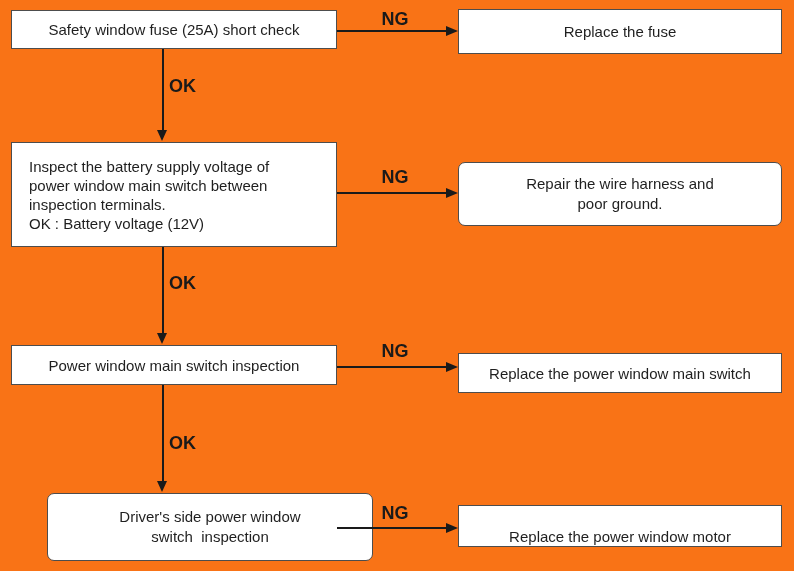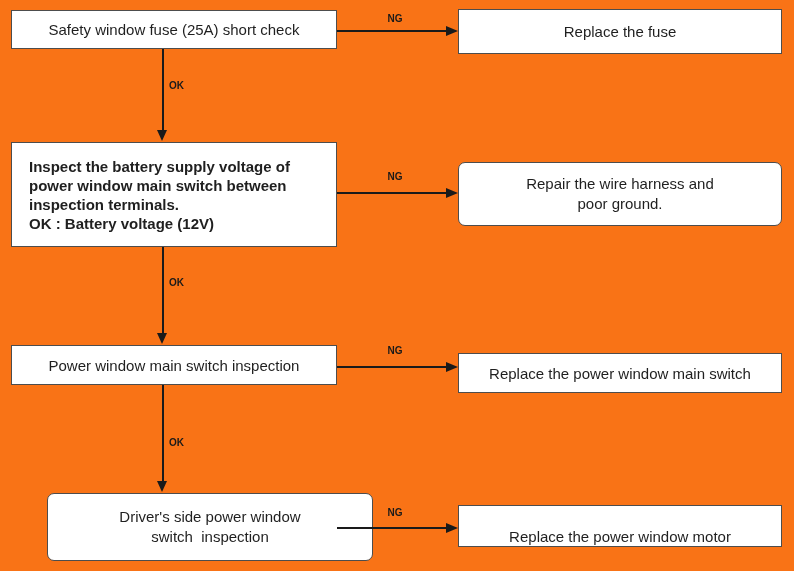--- a/index.html
+++ b/index.html
@@ -30,21 +30,20 @@
     line-height: 19px;
   }
   .box .line {
     white-space: pre-wrap;
   }
   .box.left-align {
     align-items: flex-start;
     text-align: left;
     padding-left: 17px;
     padding-right: 8px;
-    font-weight: bold;
   }
   .tall-lines { line-height: 20px; border-radius: 7px; }
   .vline {
     position: absolute;
     width: 1.5px;
     background: #1a1a1a;
   }
   .hline {
     position: absolute;
     height: 1.5px;
@@ -59,21 +58,21 @@
   }
   .arrow-down {
     position: absolute;
     width: 0; height: 0;
     border-left: 5px solid transparent;
     border-right: 5px solid transparent;
     border-top: 11px solid #1a1a1a;
   }
   .flow-label {
     position: absolute;
-    font-size: 10px;
+    font-size: 18px;
     font-weight: bold;
     line-height: 14px;
     color: #1a1a1a;
   }
   .ng-label {
     width: 50px;
     text-align: center;
   }
 </style>
 </head>

